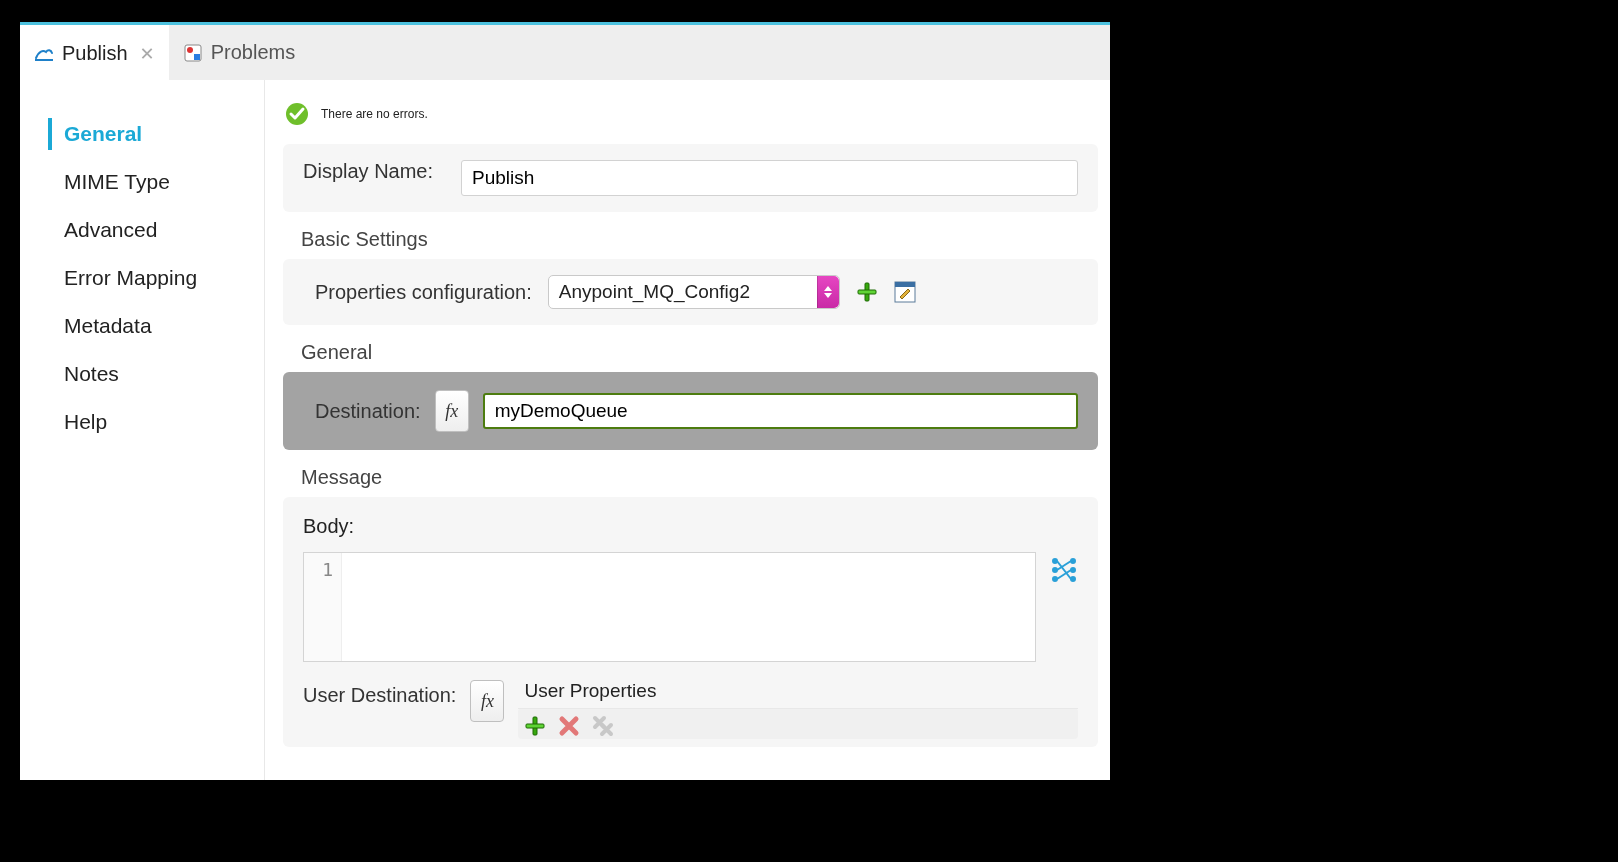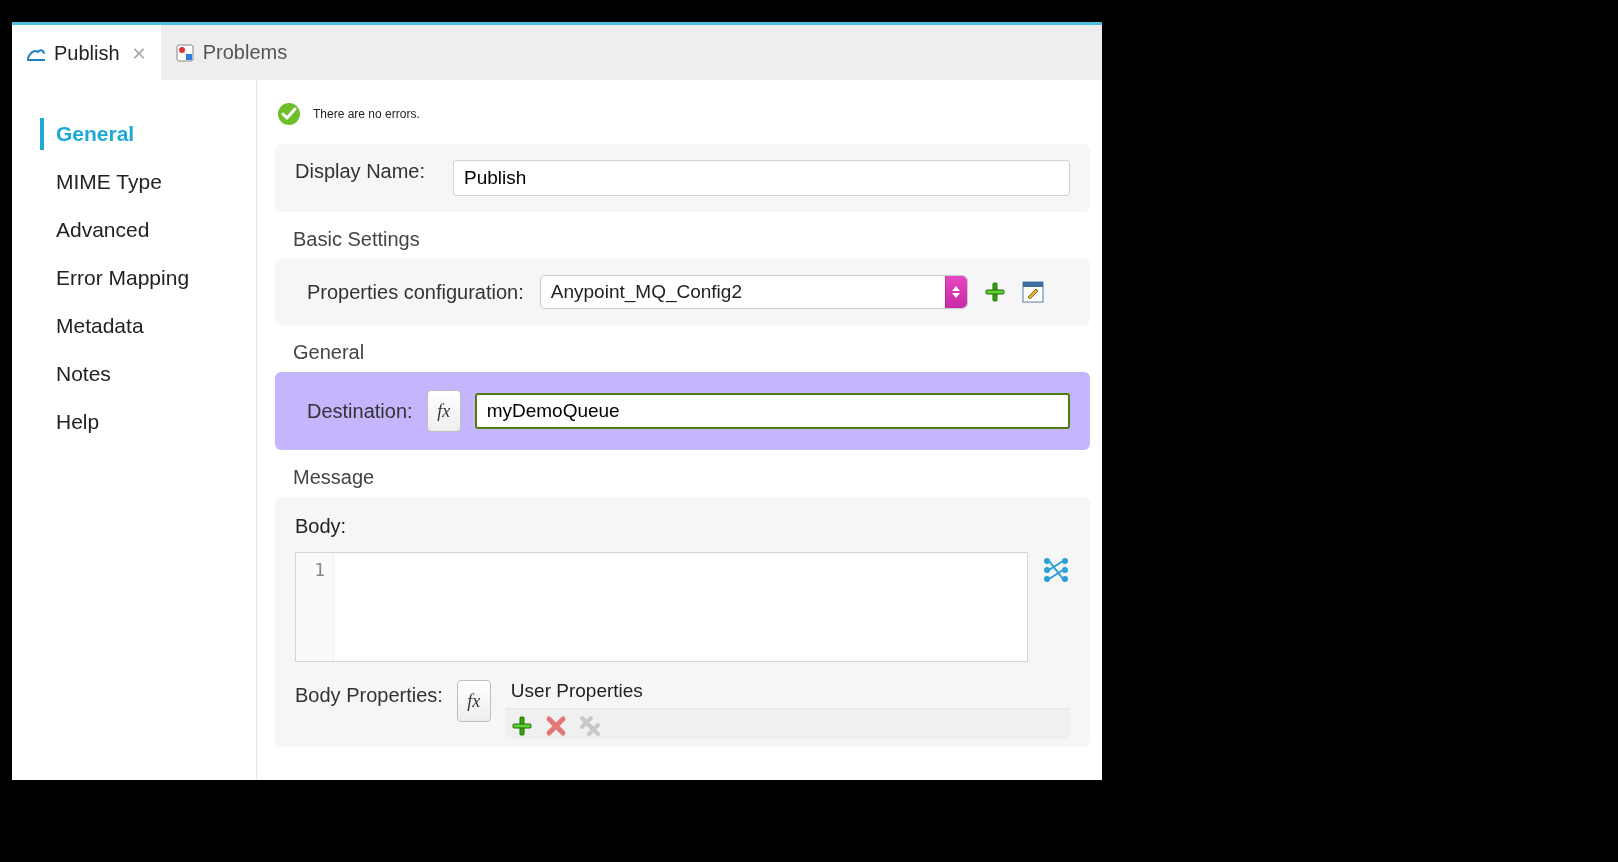--- a/index.html
+++ b/index.html
@@ -1,18 +1,18 @@
 <!DOCTYPE html>
 <html><head>
 <meta charset="utf-8">
 <style>
   * { box-sizing: border-box; margin: 0; padding: 0; }
   html, body { width: 1618px; height: 862px; font-family: "Helvetica Neue", Arial, sans-serif; font-size: 19px; color: #222; }
   body { background: #000; }
-  .app-window { position: absolute; left: 12px; top: 22px; width: 1090px; height: 758px; background: #fff; overflow: hidden; }
+  .app-window { position: absolute; left: 20px; top: 22px; width: 1090px; height: 758px; background: #fff; overflow: hidden; }
   .tabbar { display: flex; align-items: flex-end; height: 58px; background: #eeeeee; border-top: 3px solid #4cc1de; }
   .tab { display: flex; align-items: center; gap: 8px; padding: 0 14px; height: 55px; color: #555; position: relative; }
   .tab.active { background: #fff; color: #222; border-top: 2px solid transparent; }
   .tab .tab-label { font-size: 20px; }
   .tab .close-x { color: #aaa; font-size: 18px; margin-left: 4px; cursor: pointer; }
   .tab-icon-publish { width: 20px; height: 20px; display: inline-block; }
   .tab-icon-problems { width: 20px; height: 20px; display: inline-block; }
 
   .workarea { display: flex; height: calc(100% - 58px); }
   .sidebar { width: 245px; padding: 30px 0 0 0; border-right: 1px solid #e8e8e8; }
@@ -24,29 +24,29 @@
   .status-row { display: flex; align-items: center; gap: 12px; margin: 8px 0 18px 2px; }
   .status-text { font-size: 12px; }
   .check-icon { width: 24px; height: 24px; }
 
   .panel { background: #f6f6f6; border-radius: 6px; padding: 16px 20px; margin-bottom: 16px; display: flex; align-items: flex-start; gap: 28px; }
   .panel-label { font-size: 20px; color: #333; white-space: nowrap; }
   .panel input[type=text].wide { flex: 1; height: 36px; border: 1px solid #d2d2d2; border-radius: 3px; padding: 0 10px; font-size: 19px; background: #fff; }
   .section-title { font-size: 20px; color: #444; margin: 0 0 8px 18px; }
 
   .connector-row { display: flex; align-items: center; gap: 16px; }
-  .select-wrap { position: relative; width: 428px; }
+  .select-wrap { position: relative; width: 292px; }
   .select-field { width: 100%; height: 34px; border: 1px solid #c9c9c9; border-radius: 5px; padding: 0 34px 0 10px; font-size: 19px; background: #fff; display:flex; align-items:center; }
   .select-caret { position:absolute; right:1px; top:1px; bottom:1px; width:22px; border-radius: 0 5px 5px 0; background: linear-gradient(#e646c2, #c92aa6); border-left:1px solid rgba(0,0,0,0.15); display:flex; flex-direction:column; align-items:center; justify-content:center; }
   .select-caret span{ display:block; width:0; height:0; border-left:4px solid transparent; border-right:4px solid transparent; }
   .select-caret .up{ border-bottom:5px solid #fff; margin-bottom:2px; }
   .select-caret .down{ border-top:5px solid #fff; }
   .plus-icon, .edit-icon, .delete-icon, .delete-icon-disabled { width: 22px; height: 22px; cursor: pointer; }
 
-  .general-panel { background:#c4b5fd; border-radius:6px; padding: 18px 20px; margin-bottom:16px; display:flex; align-items:center; gap:14px; }
+  .general-panel { background:#a3a3a3; border-radius:6px; padding: 18px 20px; margin-bottom:16px; display:flex; align-items:center; gap:14px; }
   .fx-button { width: 34px; height: 42px; border: 1px solid #bfbfbf; border-radius: 4px; background: linear-gradient(#fff,#eee); display:flex; align-items:center; justify-content:center; font-style: italic; font-family: Georgia, serif; font-size: 18px; color:#333; cursor:pointer; }
   .general-panel input[type=text] { flex:1; height:36px; border:2px solid #4d7c0f; border-radius:3px; padding:0 10px; font-size:19px; background:#fff; }
 
   .message-panel { background:#f6f6f6; border-radius:6px; padding: 18px 20px 8px 20px; }
   .body-label { font-size:20px; margin-bottom:14px; }
   .code-wrap { display:flex; align-items:flex-start; gap:14px; }
   .code-box { flex:1; height:110px; border:1px solid #d4d4d4; background:#fff; display:flex; }
   .gutter { width:38px; border-right:1px solid #eee; background:#fafafa; text-align:right; padding:6px 8px 0 0; color:#888; font-family: Menlo, Consolas, monospace; font-size:18px; }
   .code-content { padding:6px 10px; font-family: Menlo, Consolas, monospace; font-size:20px; }
   .kw { color:#d88b0a; }
@@ -181,21 +181,21 @@
                   <circle cx="23" cy="5" r="2" fill="#2aa0d8"></circle>
                   <circle cx="23" cy="14" r="2" fill="#2aa0d8"></circle>
                   <circle cx="23" cy="23" r="2" fill="#2aa0d8"></circle>
                   <path d="M7 5 L21 23 M7 14 L21 5 M7 23 L21 14"></path>
                 </g>
               </svg>
           </span>
         </div>
 
         <div class="userprops-row">
-          <span class="userprops-label">Body Properties:</span>
+          <span class="userprops-label">User Destination:</span>
           <div class="fx-button">
               <span>fx</span>
             </div>
           <div class="userprops-right">
             <div class="userprops-heading">User Properties</div>
             <div class="userprops-box">
               <div class="userprops-toolbar">
                 <span class="plus-icon">
                   <svg viewBox="0 0 22 22">
                       <rect x="9" y="2" width="4" height="18" rx="1" fill="#37a80e" stroke="#1e6a05"></rect>

